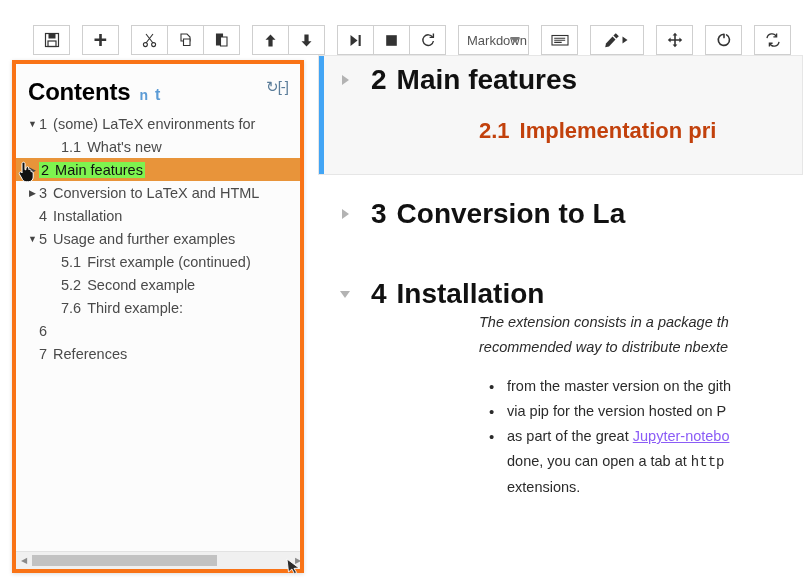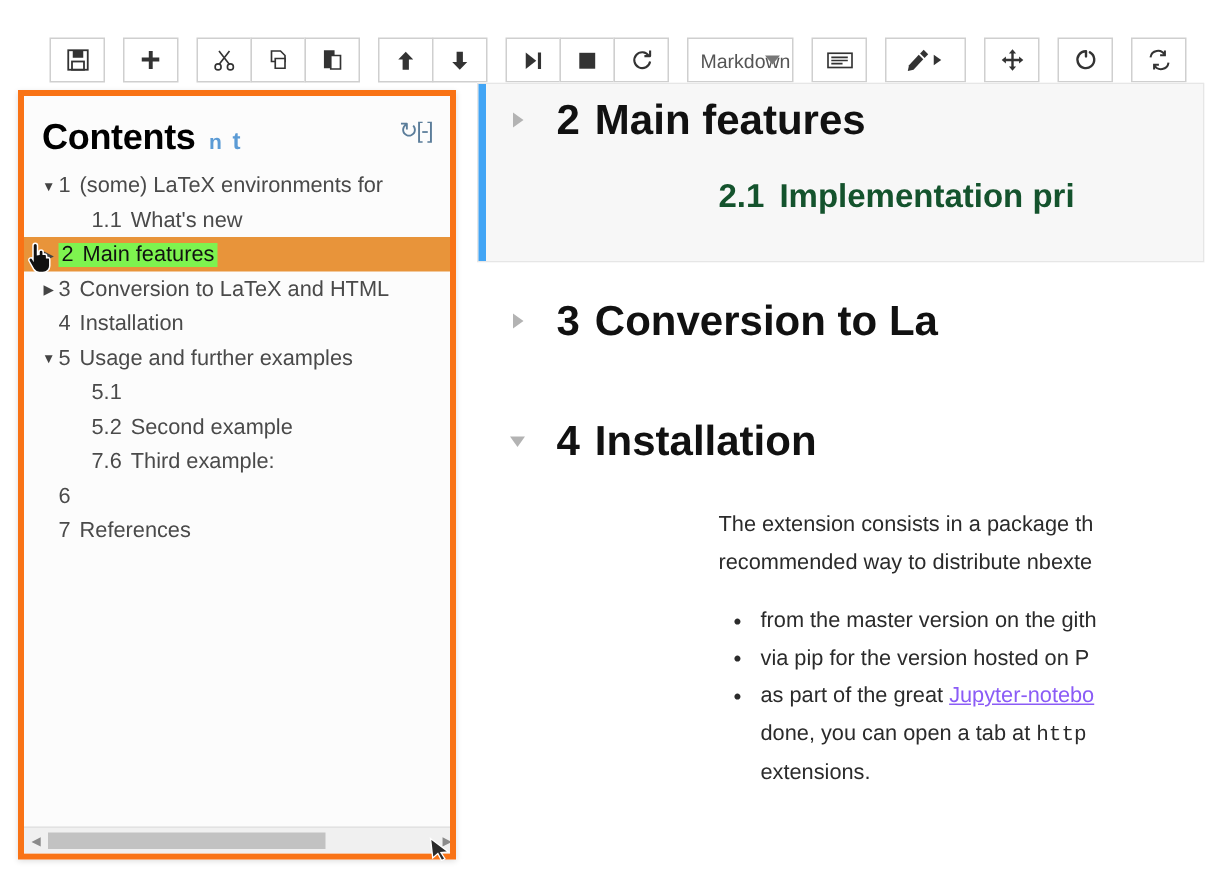--- a/index.html
+++ b/index.html
@@ -130,21 +130,21 @@
   .h-row{display:flex;align-items:center;}
   .h-caret{
     width:52px;flex:0 0 52px;display:flex;align-items:center;justify-content:center;
     color:#b0b0b0;
   }
   .h1{
     font-size:28px;font-weight:bold;color:#111;white-space:nowrap;
   }
   .h1 .n{margin-right:10px;}
   .h2{
-    font-size:22px;font-weight:bold;color:#14532d;white-space:nowrap;
+    font-size:22px;font-weight:bold;color:#c2410c;white-space:nowrap;
     padding-left:160px;
   }
   .h2 .n{margin-right:10px;}
   .para{
     font-size:14.5px;color:#2b2b2b;line-height:25px;
     padding-left:160px;white-space:nowrap;
   }
   ul.bullets{
     margin:14px 9px 0 0;padding-left:188px;list-style:none;
   }
@@ -331,20 +331,21 @@
       </div>
 
       <div class="row">
         <span class="arrow">▼</span>
         <span class="num">5</span>
         <span>Usage and further examples</span>
       </div>
 
       <div class="row lvl2">
         <span class="num">5.1</span>
+        <span>First example (continued)</span>
       </div>
 
       <div class="row lvl2">
         <span class="num">5.2</span>
         <span>Second example</span>
       </div>
 
       <div class="row lvl2">
         <span class="num">7.6</span>
         <span>Third example:</span>
@@ -415,21 +416,21 @@
         <span class="h-caret">
           <svg width="14" height="14" viewBox="0 0 14 14">
               <path d="M2 4h10l-5 7z" fill="#b3b3b3"></path>
             </svg>
         </span>
         <span class="h1">
           <span class="n">4</span><span>Installation</span>
         </span>
       </div>
 
-      <div class="para" style="margin-top:28px;">
+      <div class="para" style="font-style:italic;">
         <span>The extension consists in a package th</span><br>
         <span>recommended way to distribute nbexte</span>
       </div>
 
       <ul class="bullets">
         <li>
           <span>from the master version on the gith</span>
         </li>
         <li>
           <span>via pip for the version hosted on P</span>

